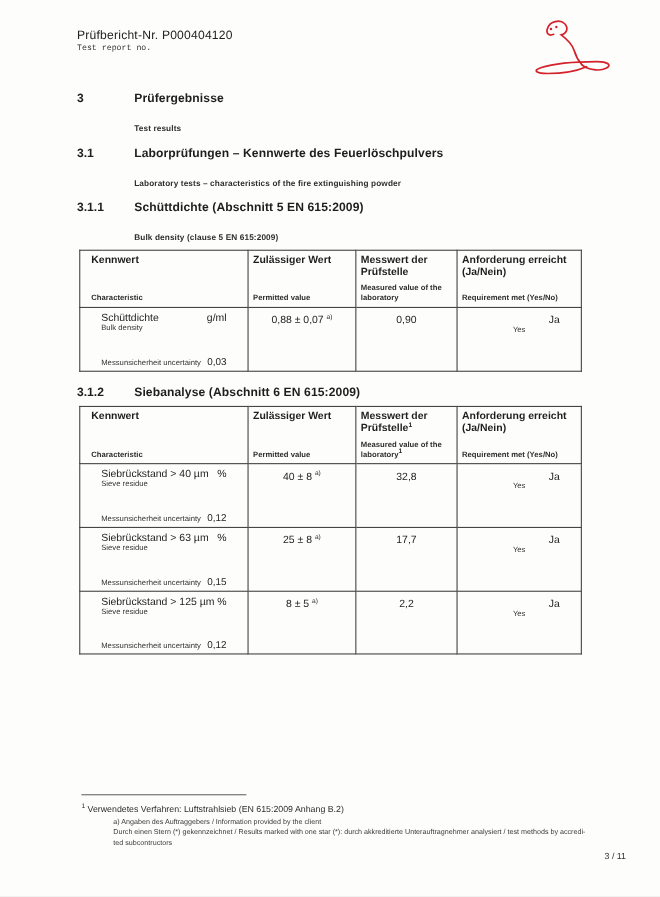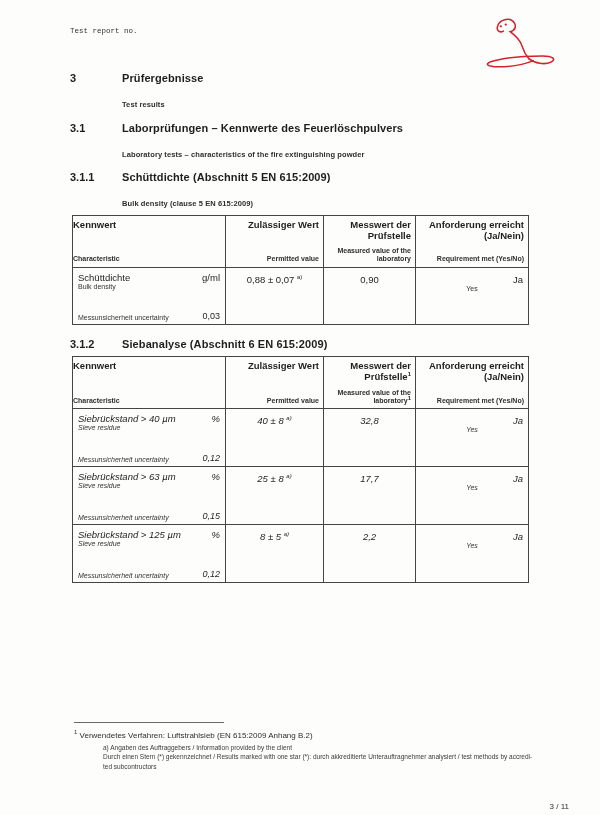--- a/index.html
+++ b/index.html
@@ -30,65 +30,66 @@
   .sec31  { margin-top:13px; }
   .sec311 { margin-top:12px; }
   .sec312 { margin-top:13px; }
 
   
   table { border-collapse:collapse; table-layout:fixed; width:456px; margin:7px 0 0 2px; }
   .t2 { margin-top:6px; }
   th, td { border:1px solid #454545; vertical-align:top; }
   col.c1{width:153px;} col.c2{width:98px;} col.c3{width:92px;} col.c4{width:113px;}
 
-  th { font-weight:400; text-align:right; padding:4px 4px 3px; }
+  th { font-weight:400; text-align:left; padding:4px 4px 3px; }
   .hcell { display:flex; flex-direction:column; height:100%; min-height:44px; }
   .h-de { font-weight:700; font-size:9.5px; color:#1e1e1e; line-height:1.15; }
   .h-en { font-weight:700; font-size:7px; color:#2e2e2e; line-height:1.2; margin-top:auto; padding-top:3px; }
-  th.left { text-align:left; padding-left:0; }
+  th.left { text-align:left; padding-left:10px; }
   sup.mark { font-size:6px; vertical-align:super; line-height:0; }
 
-  td { padding:4px 5px 3px; }
+  td { padding:4px 19px 3px; }
   .row-h1 { height:55px; }
-  .row-h2 { height:42px;font-style:italic; }
+  .row-h2 { height:42px; }
   .nameline { display:flex; justify-content:space-between; align-items:baseline; }
   .c-name { font-size:9.5px; color:#1e1e1e; }
   .c-unit { font-size:9.5px; color:#1e1e1e; }
   .c-en   { font-size:7px; color:#333; line-height:1.25; }
   .uncline { display:flex; justify-content:space-between; align-items:flex-end; margin-top:20px; }
   .unc-label { font-size:7px; color:#333; }
   .unc-val { font-size:9px; color:#1e1e1e; }
   td.center { text-align:center; }
   .val { font-size:9.5px; color:#1e1e1e; padding-top:2px; }
   .met-de { font-size:9.5px; color:#1e1e1e; text-align:right; padding-top:2px; }
   .met-en { font-size:7px; color:#333; text-align:center; }
 
   
   .fn-rule { position:absolute; left:74px; top:722px; width:150px; border-top:1px solid #6a6a6a; }
   .footnotes { position:absolute; left:74px; top:730px; width:486px; }
   .fn-line { font-size:8px; color:#2e2e2e; line-height:1.45; }
   .fn-sub { margin-left:29px; margin-top:1px; }
   .fn-sub .fn-line-sm { font-size:6.5px; color:#3a3a3a; line-height:1.5; }
-  .page-num { position:absolute; right:31px; top:802px; font-size:8px; color:#2e2e2e; }
+  .page-num { position:absolute; right:31px; top:774px; font-size:8px; color:#2e2e2e; }
 </style>
 </head>
 <body>
 
 <div class="page">
 
   <svg class="logo" viewBox="0 0 110 70" fill="none">
     <path d="M38 25 C 33.5 27, 30.5 24, 32.5 19 C 34.5 13, 44 11, 48 15 C 52 19, 50.5 24, 45 25.5 C 49 28.5, 55 33, 57 40 C 58.5 45, 60.5 49, 64 53" stroke="#d3222b" stroke-width="1.6" stroke-linecap="round"></path>
     <path d="M64 53 C 70 58, 80.5 59.5, 86.5 56.5 C 92.5 53.5, 88 50.2, 78 50.2 C 60 50.2, 38 52, 26 56 C 18 58.6, 22.5 61.3, 32.5 61.3 C 48 61.3, 60.5 58.5, 68.5 55" stroke="#d3222b" stroke-width="1.6" stroke-linecap="round"></path>
     <circle cx="35.5" cy="20" r="1.15" fill="#d3222b"></circle>
     <circle cx="40.5" cy="18.3" r="1.15" fill="#d3222b"></circle>
   </svg>
 
   <div class="content">
 
     <div class="report-head">
+      <div class="report-no">Prüfbericht-Nr. P000404120</div>
       <div class="report-no-en">Test report no.</div>
     </div>
 
     <div class="sec sec3">
       <div class="sec-num">3</div>
       <div>
         <div class="sec-de">Prüfergebnisse</div>
         <div class="sec-en">Test results</div>
       </div>
     </div>

